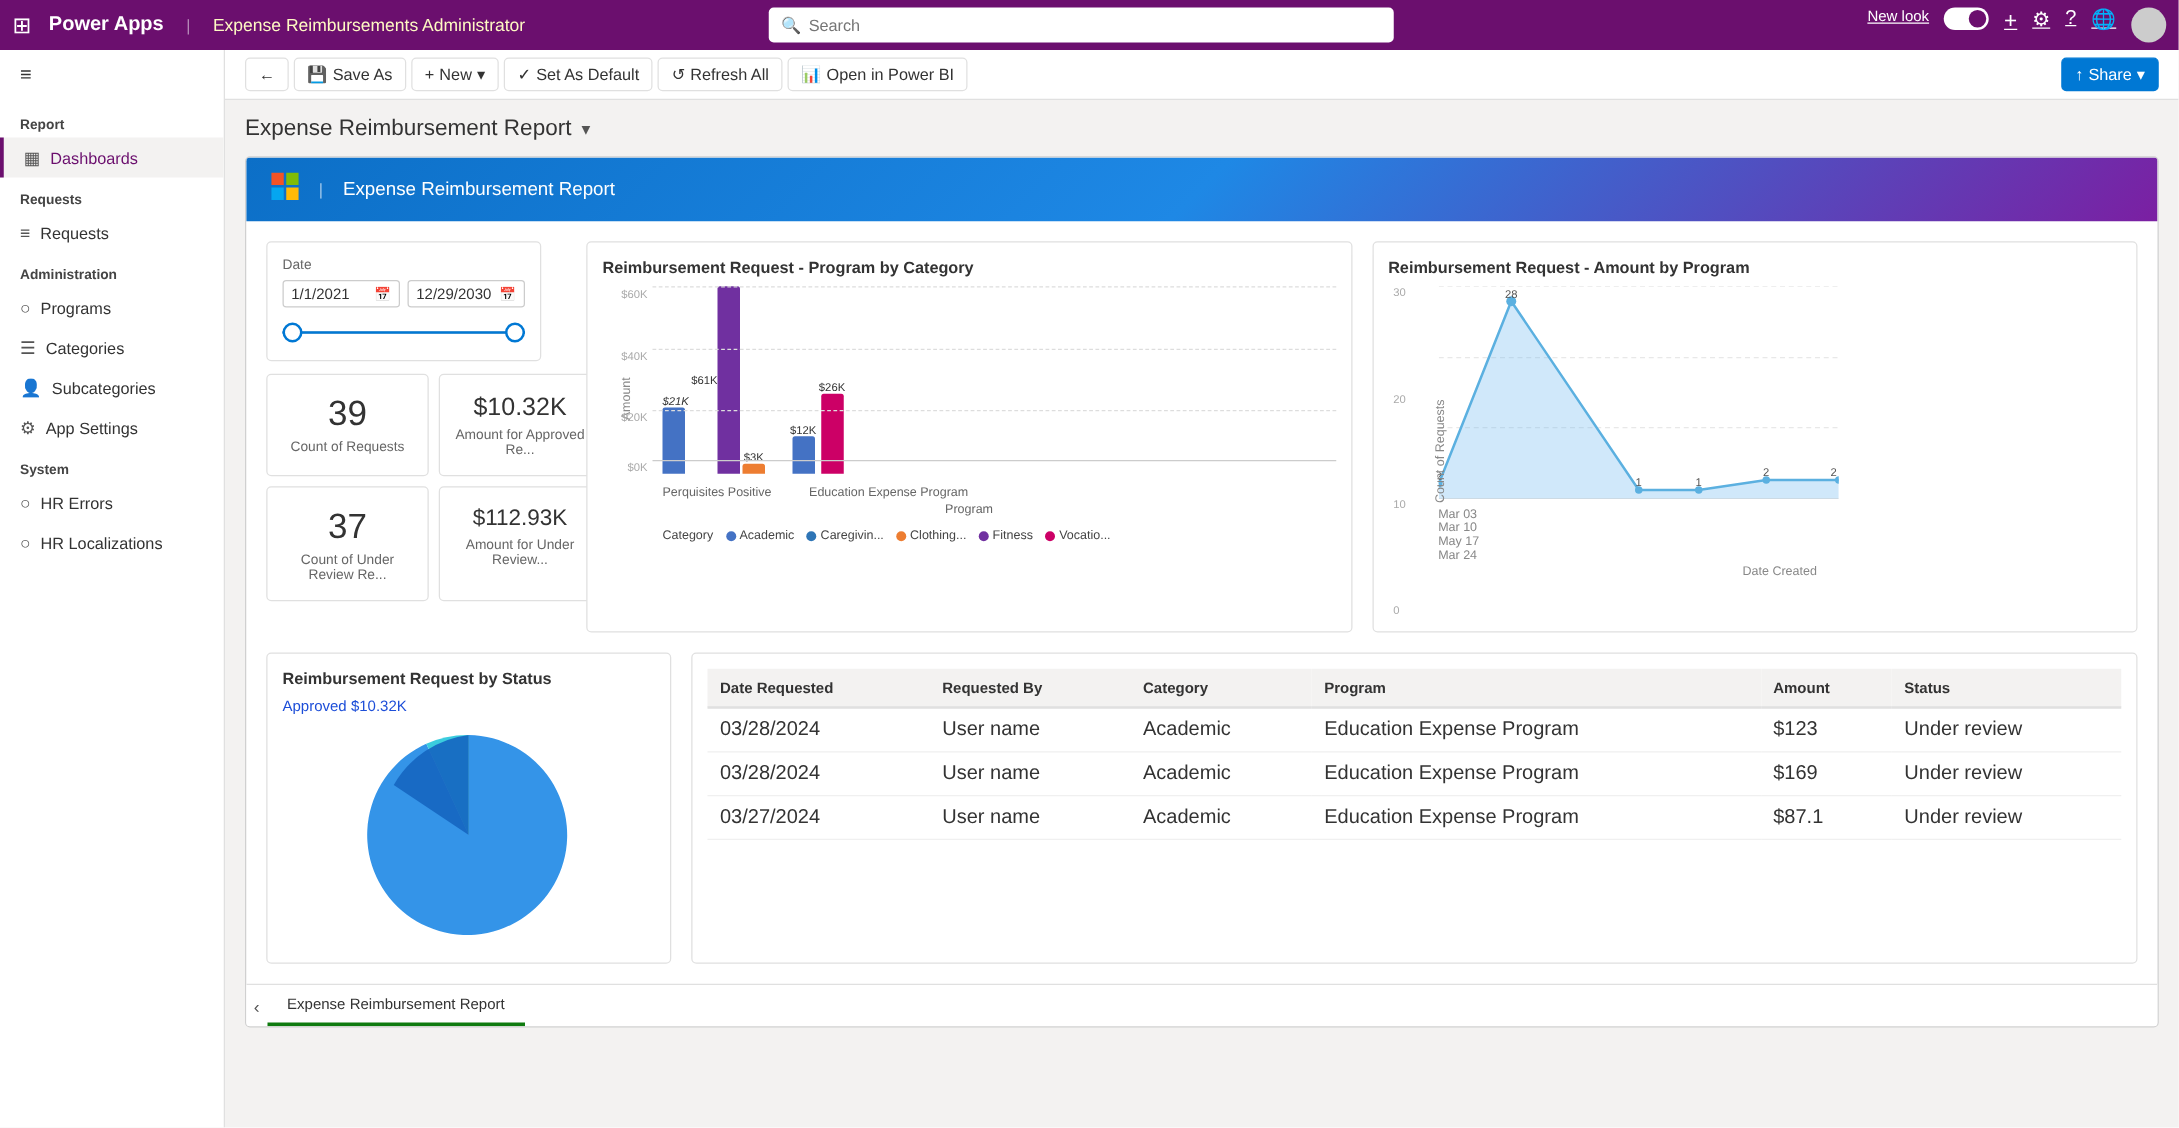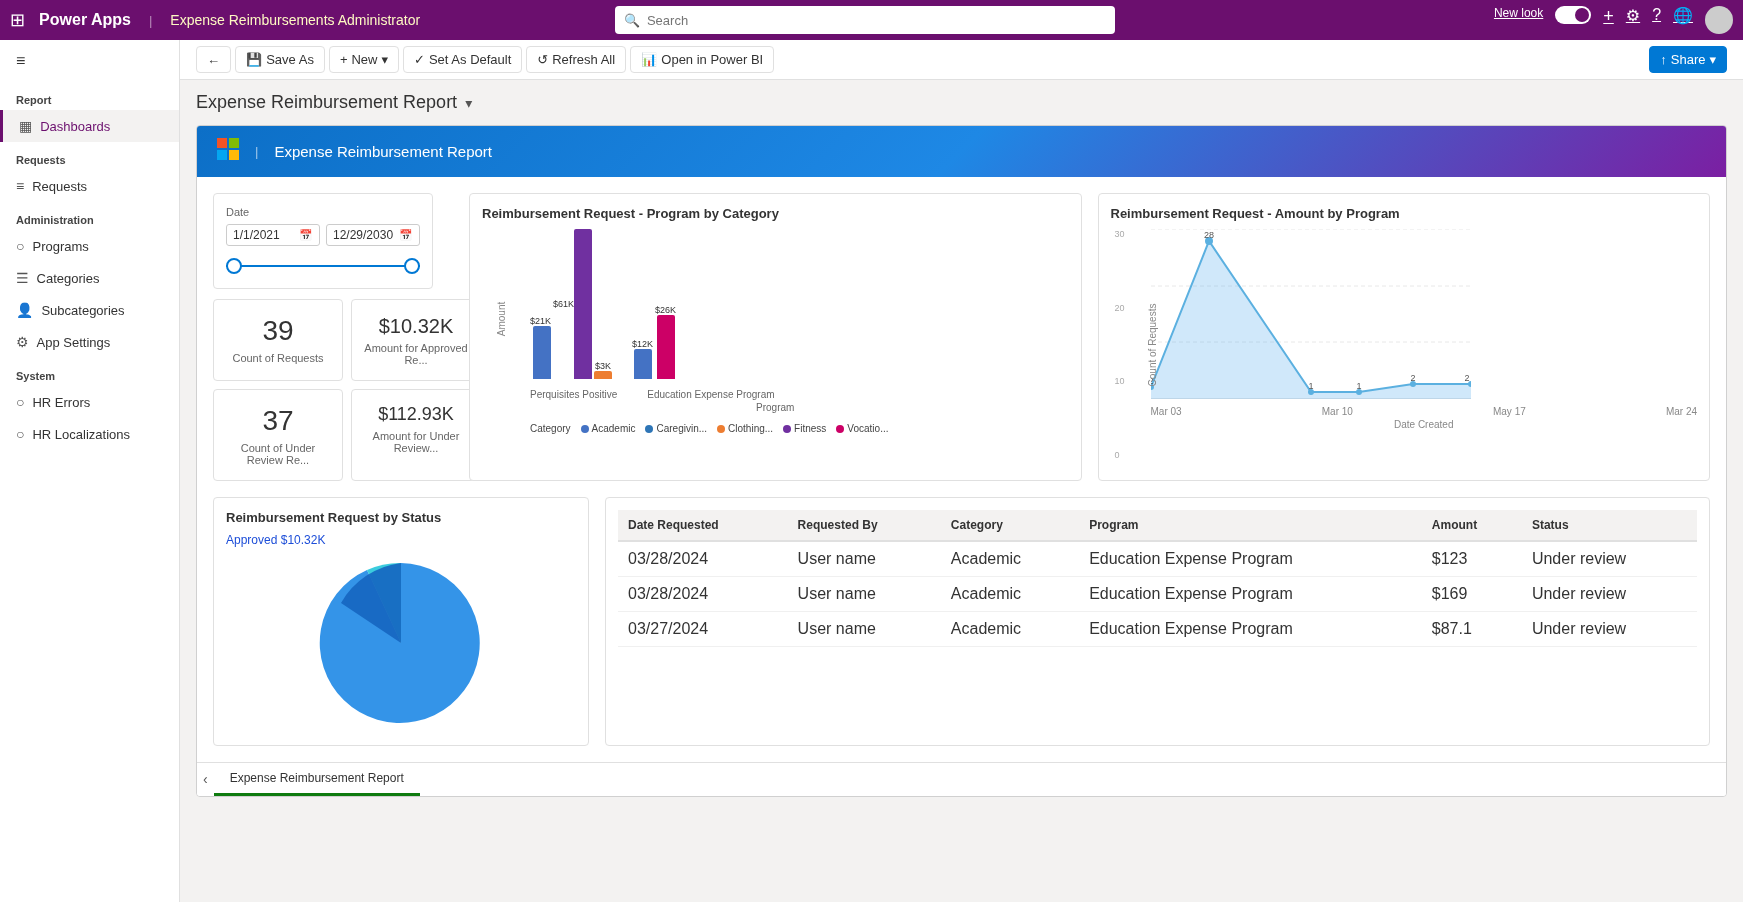--- a/index.html
+++ b/index.html
@@ -465,24 +465,38 @@
                 </div>
               </div>
             </div>
 
             <div class="card chart-card">
               <div class="chart-title">Reimbursement Request - Program by Category</div>
               <div style="position:relative;height:180px;display:flex;align-items:flex-end;padding-left:48px;padding-bottom:30px;">
 
                 <div style="position:absolute;left:2px;top:50%;transform:translateY(-50%) rotate(-90deg);font-size:10px;color:#888;white-space:nowrap;">Amount</div>
 
+                <div style="position:absolute;left:40px;right:0;top:0;bottom:30px;">
+                  <div style="position:absolute;top:0;left:0;right:0;border-top:1px dashed #ddd;display:flex;align-items:center;">
+                      <span style="font-size:9px;color:#aaa;margin-left:-34px;width:30px;text-align:right">$60K</span>
+                    </div>
+                  <div style="position:absolute;top:33%;left:0;right:0;border-top:1px dashed #ddd;display:flex;align-items:center;">
+                      <span style="font-size:9px;color:#aaa;margin-left:-34px;width:30px;text-align:right">$40K</span>
+                    </div>
+                  <div style="position:absolute;top:66%;left:0;right:0;border-top:1px dashed #ddd;display:flex;align-items:center;">
+                      <span style="font-size:9px;color:#aaa;margin-left:-34px;width:30px;text-align:right">$20K</span>
+                    </div>
+                  <div style="position:absolute;bottom:0;left:0;right:0;border-top:1px solid #ccc;display:flex;align-items:center;">
+                      <span style="font-size:9px;color:#aaa;margin-left:-34px;width:30px;text-align:right">$0K</span>
+                    </div>
+                </div>
 
                 <div style="display:flex;flex-direction:column;align-items:center;margin-right:20px;">
                   <div style="display:flex;align-items:flex-end;gap:2px;height:150px;">
-                    <div style="display:flex;flex-direction:column;align-items:flex-end;">
+                    <div style="display:flex;flex-direction:column;align-items:flex-start;font-style:italic;">
                       <span style="font-size:9px;color:#333">$21K</span>
                       <div style="width:18px;height:53px;background:#4472c4;border-radius:2px 2px 0 0;"></div>
                     </div>
                     <div style="display:flex;flex-direction:row;align-items:center;">
                       <span style="font-size:9px;color:#333">$61K</span>
                       <div style="width:18px;height:150px;background:#7030a0;border-radius:2px 2px 0 0;"></div>
                     </div>
                     <div style="display:flex;flex-direction:column;align-items:center;">
                       <span style="font-size:9px;color:#333">$3K</span>
                       <div style="width:18px;height:8px;background:#ed7d31;border-radius:2px 2px 0 0;"></div>
@@ -566,34 +580,34 @@
                   <circle cx="320" cy="155" r="3" fill="#5bb0e0"></circle>
 
                   <text x="0" y="155" font-size="9" fill="#555" text-anchor="middle">2</text>
                   <text x="58" y="9" font-size="9" fill="#555" text-anchor="middle">28</text>
                   <text x="160" y="160" font-size="9" fill="#555" text-anchor="middle">1</text>
                   <text x="208" y="160" font-size="9" fill="#555" text-anchor="middle">1</text>
                   <text x="262" y="152" font-size="9" fill="#555" text-anchor="middle">2</text>
                   <text x="316" y="152" font-size="9" fill="#555" text-anchor="middle">2</text>
                 </svg>
                 
-                <div style="display:flex;justify-content:space-between;padding:4px 0 0;font-size:10px;color:#888;">
+                <div style="display:flex;justify-content:space-between;padding:4px 0 0;font-size:10px;color:#888;flex-direction:column;">
                   <span>Mar 03</span>
                   <span>Mar 10</span>
                   <span>May 17</span>
                   <span>Mar 24</span>
                 </div>
                 <div style="text-align:center;font-size:10px;color:#888;margin-top:2px;">Date Created</div>
               </div>
             </div>
           </div>
 
           <div class="report-mid-row">
 
-            <div class="card" style="width:376px;flex-shrink:0;">
+            <div class="card" style="width:324px;flex-shrink:0;">
               <div class="chart-title">Reimbursement Request by Status</div>
               <div style="font-size:12px;font-weight:500;color:#1d4ed8;margin-bottom:6px;">Approved $10.32K</div>
               <div style="display:flex;justify-content:center;">
                 <svg width="180" height="180" viewBox="0 0 180 180">
 
                   <path d="M90,90 L90,10 A80,80 0 1,1 56,17 Z" fill="#1e88e5" opacity="0.9"></path>
 
                   <path d="M90,90 L56,17 A80,80 0 0,1 90,10 Z" fill="#26c6da" opacity="0.9"></path>
 
                   <path d="M90,90 L90,10 A80,80 0 0,0 30,50 Z" fill="#1565c0" opacity="0.9"></path>

